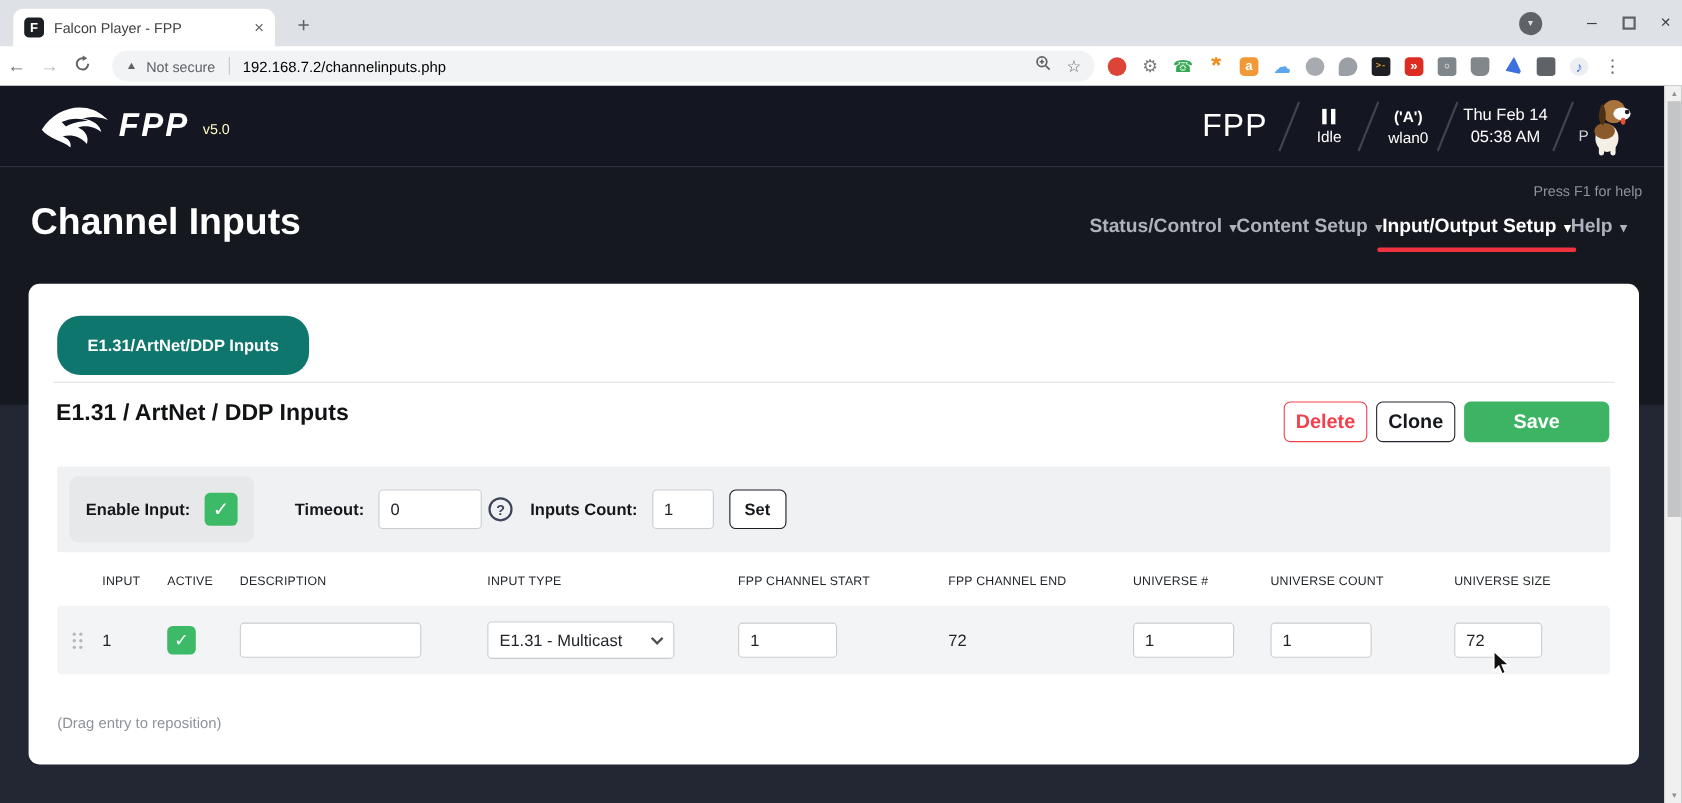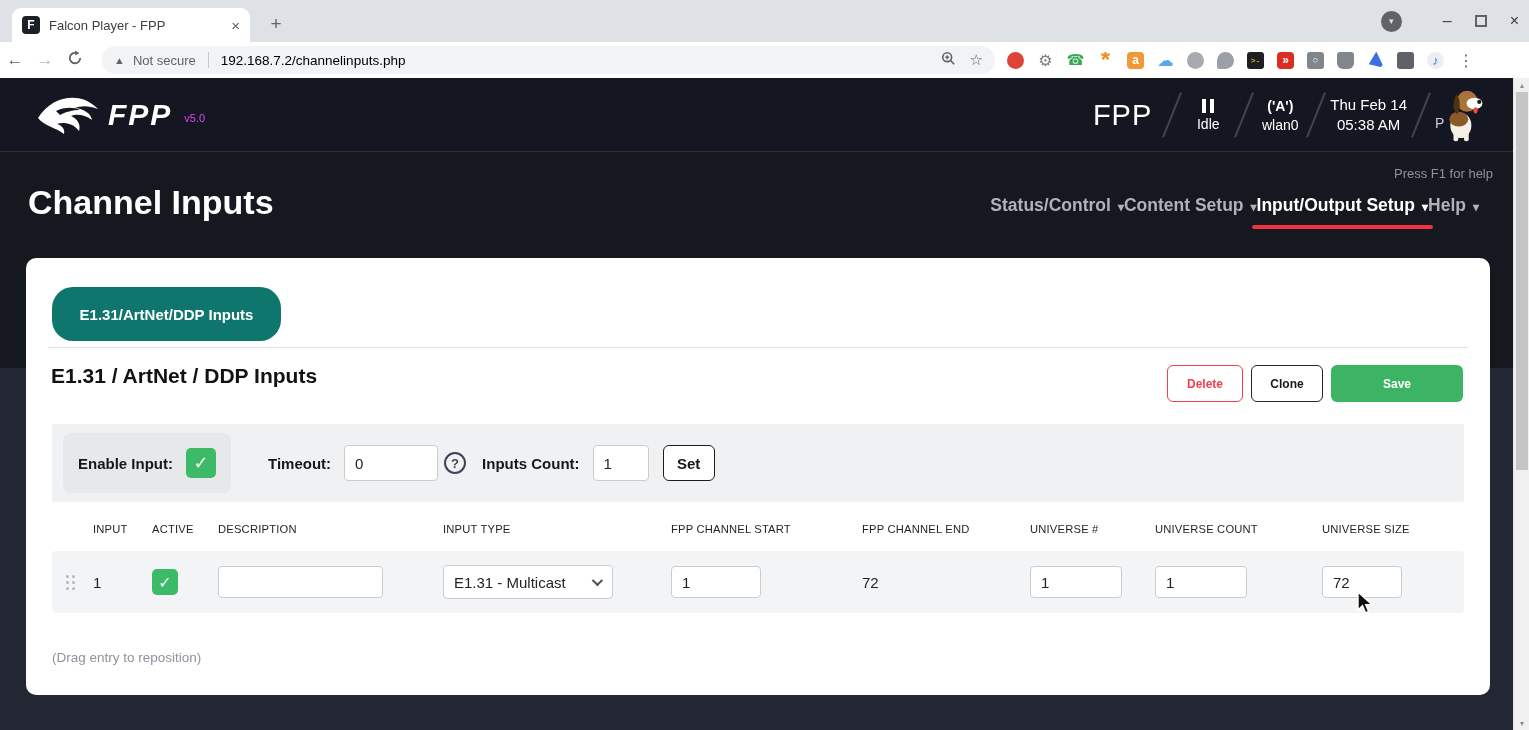--- a/index.html
+++ b/index.html
@@ -31,21 +31,21 @@
   .extrow { display:flex; align-items:center; gap:13px; margin-left:12px; }
   .ext { width:17px; height:17px; border-radius:50%; display:flex; align-items:center; justify-content:center; font-size:13px; overflow:hidden; }
   .menudots { margin-left:10px; color:#5f6368; font-size:16px; width:24px; text-align:center; }
 
   
   .page { position:absolute; top:78px; left:0; width:1529px; height:652px; background:#16181f; overflow:hidden; }
   .lowzone { position:absolute; top:290px; left:0; width:1513px; height:362px; background:#232733; }
   .hdrband { position:absolute; top:0; left:0; width:1513px; height:74px; background:#141621; border-bottom:1px solid #31343d; display:flex; align-items:center; }
   .logo-falcon { margin-left:36px; width:64px; height:44px; }
   .logo-text { margin-left:8px; color:#fff; font-size:30px; font-weight:bold; font-style:italic; letter-spacing:2px; }
-  .logo-ver { margin-left:12px; color:#d946ef; font-size:11px; margin-top:6px; }
+  .logo-ver { margin-left:12px; color:#fef9c3; font-size:13px; margin-top:6px; }
   .hdr-right { position:absolute; right:28px; top:0; height:74px; display:flex; align-items:center; }
   .host-label { color:#fff; font-size:29px; letter-spacing:1px; margin-right:6px; }
   .hdr-div { width:2px; height:48px; background:#3f4450; transform:rotate(22deg); margin:0 13px; }
   .hdr-block { display:flex; flex-direction:column; align-items:center; gap:3px; color:#fff; font-size:14px; min-width:44px; }
   .pausebars { display:flex; gap:4px; height:14px; align-items:center; }
   .pausebars span { width:4px; height:14px; background:#fff; display:block; }
   .wifi-glyph { font-size:14px; font-weight:bold; }
   .dateblock { text-align:center; line-height:20px; font-size:15px; color:#fff; }
   .avatar { position:relative; width:42px; height:56px; margin-left:8px; }
   .avatar .pletter { position:absolute; left:-8px; bottom:12px; color:#c9ccd2; font-size:14px; }
@@ -57,21 +57,21 @@
   .menu-item .chev { font-size:12px; margin-top:2px; }
   .menu-item.active { color:#fff; }
   .menu-item.active::after { content:""; position:absolute; left:-5px; right:-5px; bottom:-13px; height:4px; background:#f0333f; border-radius:2px; }
 
   
   .card { position:absolute; top:180px; left:26px; width:1464px; height:437px; background:#fff; border-radius:10px; z-index:2; }
   .pill { position:absolute; left:26px; top:29px; width:229px; height:54px; background:#0f766e; border-radius:21px; color:#fff; font-size:15px; font-weight:bold; display:flex; align-items:center; justify-content:center; }
   .card-divider { position:absolute; top:89px; left:22px; right:22px; height:1px; background:#e0e1e3; }
   .section-title { position:absolute; left:25px; top:106px; font-size:21px; font-weight:bold; color:#101214; }
   .btnrow { position:absolute; right:27px; top:107px; display:flex; gap:8px; }
-  .btn { height:37px; border-radius:6px; font-size:12px; font-weight:bold; display:flex; align-items:center; justify-content:center; background:#fff; cursor:default; }
+  .btn { height:37px; border-radius:6px; font-size:18px; font-weight:bold; display:flex; align-items:center; justify-content:center; background:#fff; cursor:default; }
   .btn-delete { width:76px; border:1px solid #f2404d; color:#f2404d; }
   .btn-clone { width:72px; border:1px solid #23272d; color:#16181d; }
   .btn-save { width:132px; border:none; background:#3cb464; color:#fff; }
 
   .graybar { position:absolute; left:26px; top:166px; width:1412px; height:78px; background:#f0f1f3; border-radius:2px; display:flex; align-items:center; padding-left:11px; }
   .enablepill { background:#e7e8ea; border-radius:8px; height:60px; display:flex; align-items:center; gap:13px; padding:0 15px; }
   .lbl { font-size:15px; font-weight:bold; color:#14171b; }
   .checkbox { background:#3cba67; border-radius:5px; color:#fff; display:flex; align-items:center; justify-content:center; }
   .cb30 { width:30px; height:30px; font-size:18px; }
   .cb26 { width:26px; height:26px; font-size:16px; }

